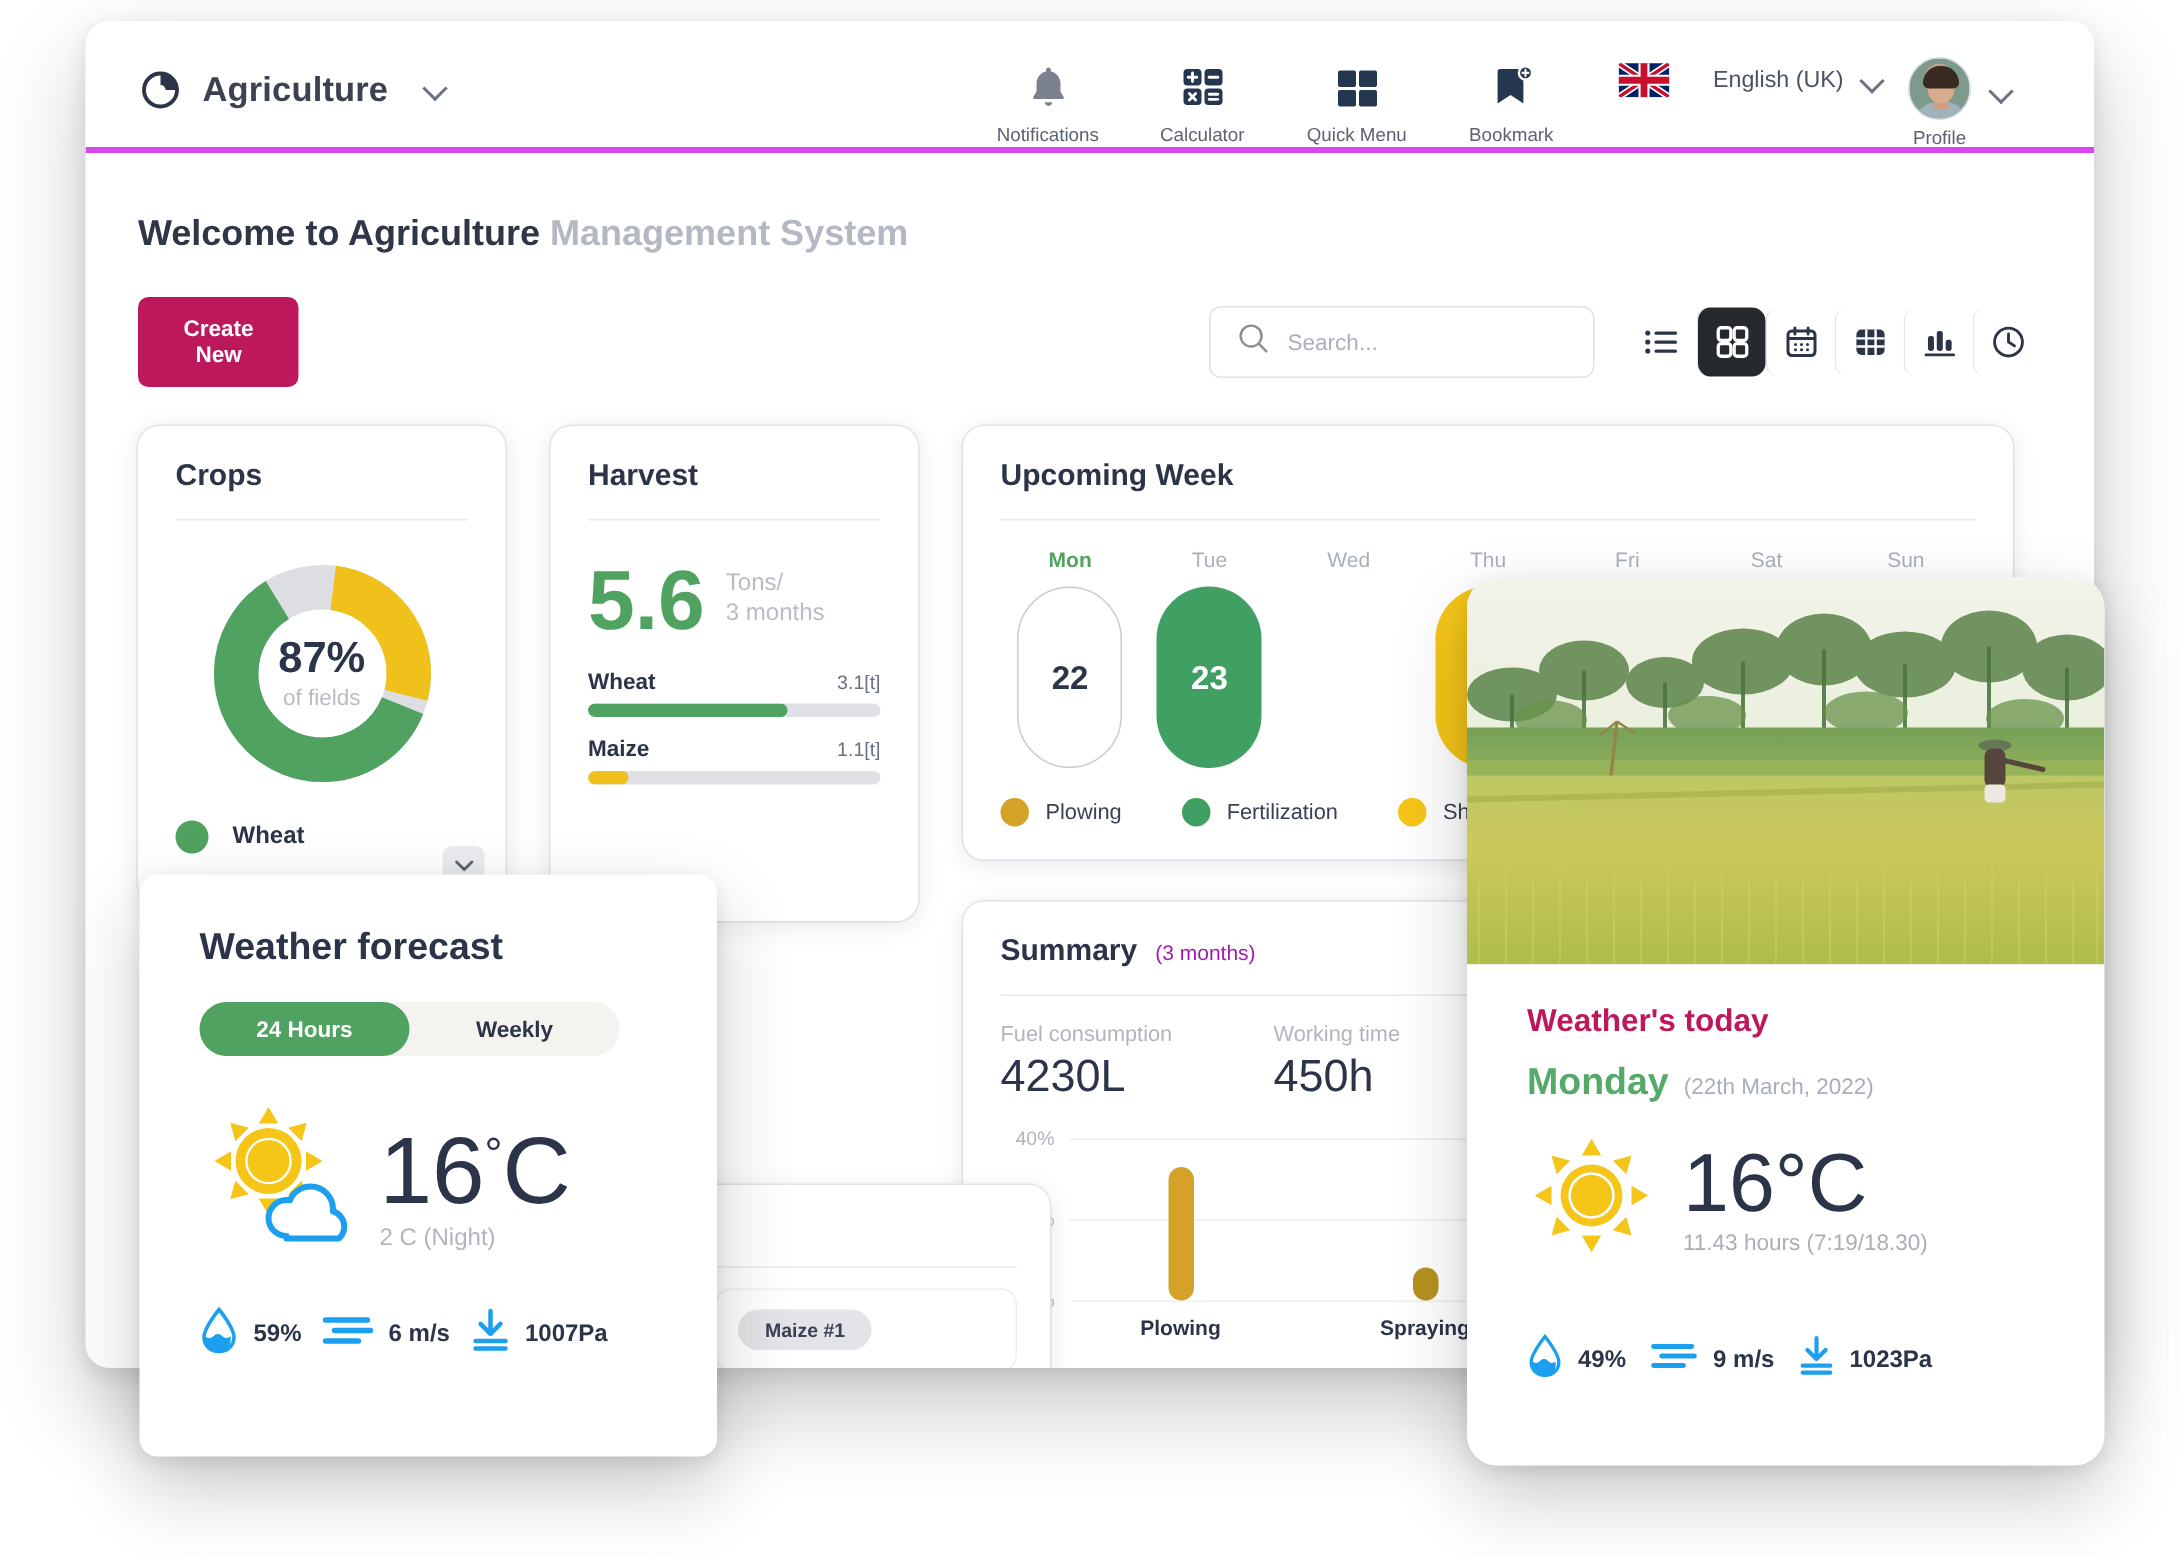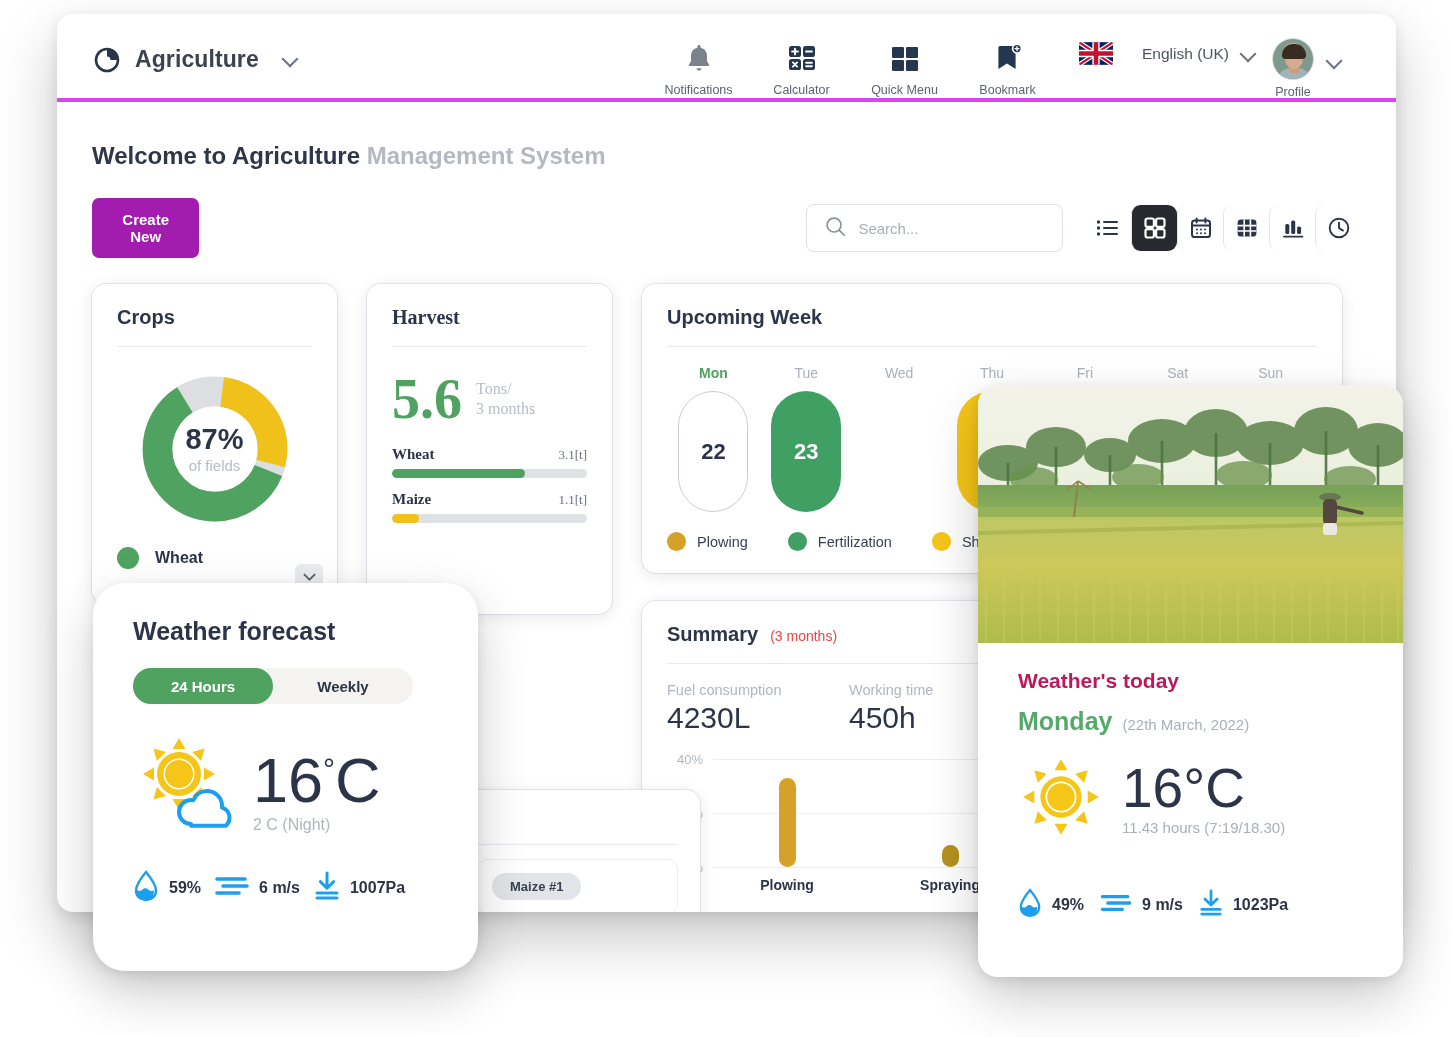--- a/index.html
+++ b/index.html
@@ -64,21 +64,21 @@
   .avatar .neck { position:absolute; left:16px; top:26px; width:10px; height:8px; background:#cb9e80;}
   .profile-lbl { font-size: 12.5px; color: #5b6270; }
 
   
   .page { position: relative; padding: 0 35px; }
   .welcome { margin-top: 40px; font-size: 24px; font-weight: bold; color: #2e3648; }
   .welcome .muted { color: #b3b8c2; font-weight: bold; }
 
   .controls { margin-top: 28px; display: flex; align-items: center; }
   .btn-create {
-    background: #a21caf; color: #fff; font-size: 15px; font-weight: bold;
+    background: #be185d; color: #fff; font-size: 15px; font-weight: bold;
     border: none; border-radius: 7px; padding: 13px 20px; cursor: pointer;
   }
   .search-wrap {
     margin-left: 607px; width: 303px; height: 48px;
     border: 1px solid #dfe2e7; border-radius: 8px;
     display: flex; align-items: center; gap: 12px; padding: 0 18px;
   }
   .search-input {
     border: none; outline: none; font-size: 15px; color: #33384a;
     font-family: "Liberation Sans", sans-serif; width: 100%; background: transparent;
@@ -96,21 +96,21 @@
   
   .cards { position: relative; margin-top: 26px; display: flex; gap: 30px; align-items: flex-start; }
   .card {
     background: #fff; border-radius: 14px;
     box-shadow: 0 3px 16px rgba(26,34,56,.10), 0 0 0 1px rgba(228,231,236,.85);
   }
   .card-title { font-size: 20px; font-weight: bold; color: #2c3449; }
   .card-rule { height: 1px; background: #e6e9ed; margin-top: 17px; }
 
   .col-crops { width: 245px; height: 320px; padding: 22px 25px 0; position: relative; overflow: hidden; }
-  .col-harvest { width: 245px; height: 330px; padding: 22px 25px 0; position: relative; font-family: Liberation Serif, serif; }
+  .col-harvest { width: 245px; height: 330px; padding: 22px 25px 0; position: relative; }
   .col-right { width: 700px; display: flex; flex-direction: column; gap: 28px; }
 
   
   .donut-wrap { margin-top: 26px; display:flex; justify-content:center; position: relative; }
   .donut-center {
     position: absolute; left:0; right:0; top: 50px; text-align: center;
   }
   .donut-pct { font-size: 29px; font-weight: bold; color: #2c3449; }
   .donut-sub { font-size: 15px; color: #b8bcc5; margin-top: 1px; }
 
@@ -149,21 +149,21 @@
   .week-pill.none { border: 1px solid #c8ccd3; color: #2c3449; background: #fff; }
   .week-pill.filled { color: #fff; border: none; }
   .week-legend { margin-top: 20px; display: flex; gap: 40px; align-items: center; }
   .wl-item { display: flex; align-items: center; gap: 11px; }
   .wl-dot { width: 19px; height: 19px; border-radius: 50%; }
   .wl-lbl { font-size: 14.5px; color: #3a4153; }
 
   
   .card-summary { padding: 22px 25px 22px; position: relative; overflow: hidden; }
   .sum-head { display: flex; align-items: baseline; gap: 12px; }
-  .sum-period { font-size: 14px; color: #ef4444; }
+  .sum-period { font-size: 14px; color: #a21caf; }
   .sum-stats { margin-top: 18px; display: flex; }
   .sum-stat { width: 182px; }
   .sum-lbl { font-size: 14.5px; color: #b0b5be; }
   .sum-num { margin-top: 3px; font-size: 30px; color: #2c3449; }
   .sum-chart { margin-top: 24px; position: relative; height: 140px; }
   .yaxis { position: absolute; left: 0; top: 0; width: 42px; height: 108px; }
   .ytick { position: absolute; right: 6px; font-size: 13px; color: #b0b5be; transform: translateY(-50%); }
   .plot { position: absolute; left: 46px; right: 0; top: 0; height: 108px; }
   .gridline { position: absolute; left: 0; right: 0; height: 1px; background: #eceef1; }
   .bar { position: absolute; width: 17px; border-radius: 9px; bottom: 0; }
@@ -180,21 +180,21 @@
     border: 1px solid #eceef1; display: flex; align-items: center; padding-left: 14px;
   }
   .field-tag {
     background: #e2e4e7; border-radius: 14px; padding: 6px 18px;
     font-size: 13px; font-weight: bold; color: #3a4153;
   }
 
   
   .wf-card {
     position: absolute; left: 93px; top: 583px; width: 385px; height: 388px;
-    background: #fff; border-radius: 32px;
+    background: #fff; border-radius: 12px;
     box-shadow: 0 22px 52px rgba(0,0,0,.20), 0 3px 12px rgba(0,0,0,.09);
     padding: 34px 40px;
   }
   .wf-title { font-size: 25px; font-weight: bold; color: #2c3449; }
   .seg {
     margin-top: 22px; width: 280px; height: 36px; border-radius: 18px;
     background: #f5f3ef; display: flex; align-items: center; position: relative;
   }
   .seg-btn {
     flex: 1; height: 36px; border-radius: 18px; display: flex; align-items: center;

